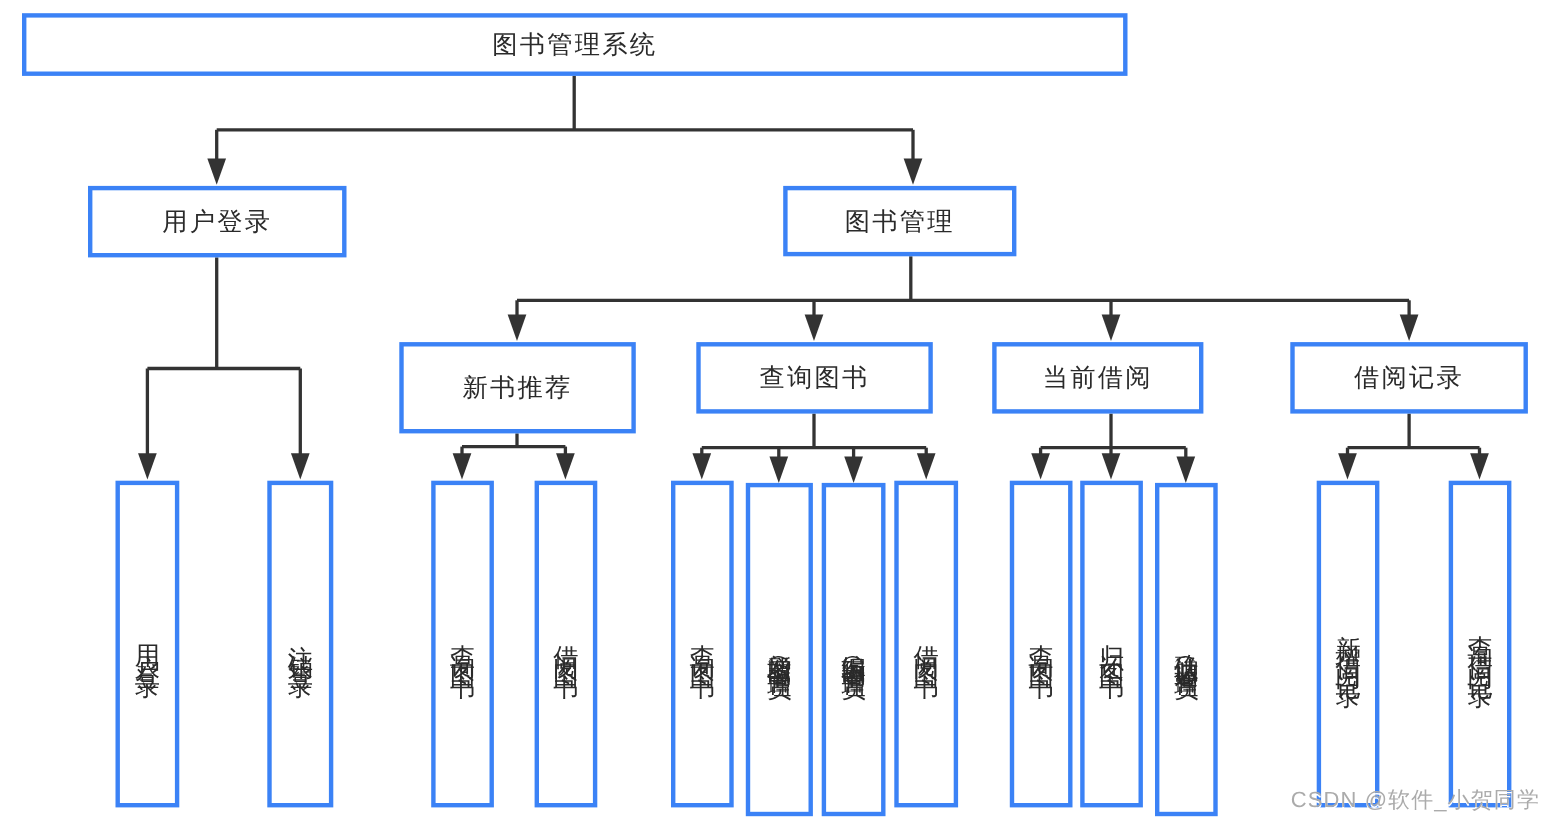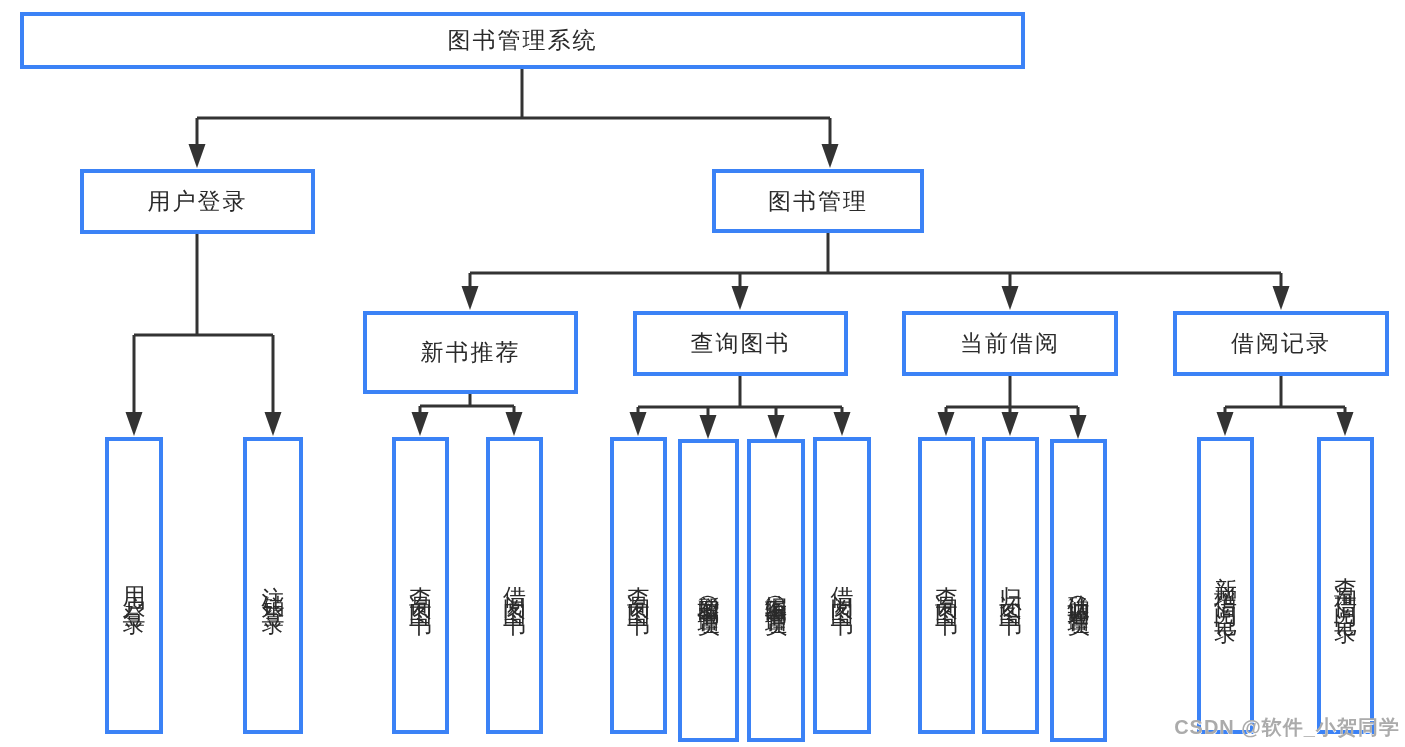--- a/index.html
+++ b/index.html
@@ -51,21 +51,20 @@
   #watermark {
     position: absolute;
     right: 5px;
     top: 714px;
     font-size: 20px;
     color: #ababab;
     letter-spacing: 1px;
     white-space: nowrap;
     z-index: 5;
     text-shadow: 0 1px 0 #ffffff;
-    font-weight: bold;
   }
 </style>
 </head>
 <body>
 
 <div id="stage">
 
   <svg id="connectors" viewBox="0 0 1405 747" xmlns="http://www.w3.org/2000/svg">
     <g stroke="#333333" stroke-width="3" fill="none">
 
@@ -139,21 +138,21 @@
     </g>
   </svg>
 
   <div class="box hbox" style="left:20px; top:12px; width:1005px; height:57px;">图书管理系统</div>
 
   <div class="box hbox" style="left:80px; top:169px; width:235px; height:65px;">用户登录</div>
   <div class="box hbox" style="left:712px; top:169px; width:212px; height:64px;">图书管理</div>
 
   <div class="box hbox" style="left:363px; top:311px; width:215px; height:83px;">新书推荐</div>
   <div class="box hbox" style="left:633px; top:311px; width:215px; height:65px;">查询图书</div>
-  <div class="box hbox" style="left:902px; top:311px; width:216px; height:65px;">当前借阅</div>
+  <div class="box hbox" style="left:902px; top:311px; width:192px; height:65px;">当前借阅</div>
   <div class="box hbox" style="left:1173px; top:311px; width:216px; height:65px;">借阅记录</div>
 
   <div class="box leaf" style="left:105px; top:437px; width:58px; height:297px;">
     <span class="leaf-text">用户登录</span>
   </div>
   <div class="box leaf" style="left:243px; top:437px; width:60px; height:297px;">
     <span class="leaf-text">注销登录</span>
   </div>
 
   <div class="box leaf" style="left:392px; top:437px; width:57px; height:297px;">

